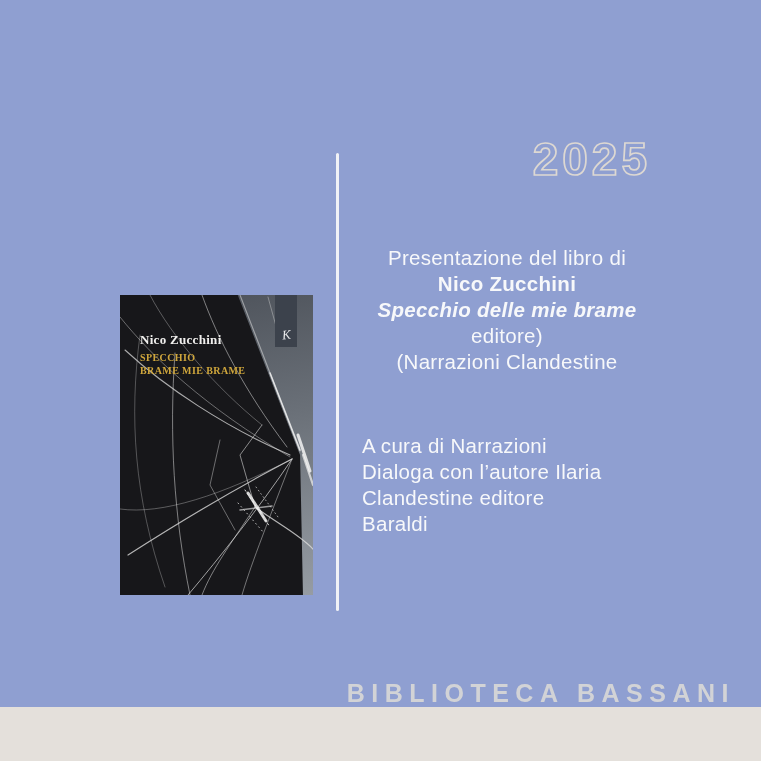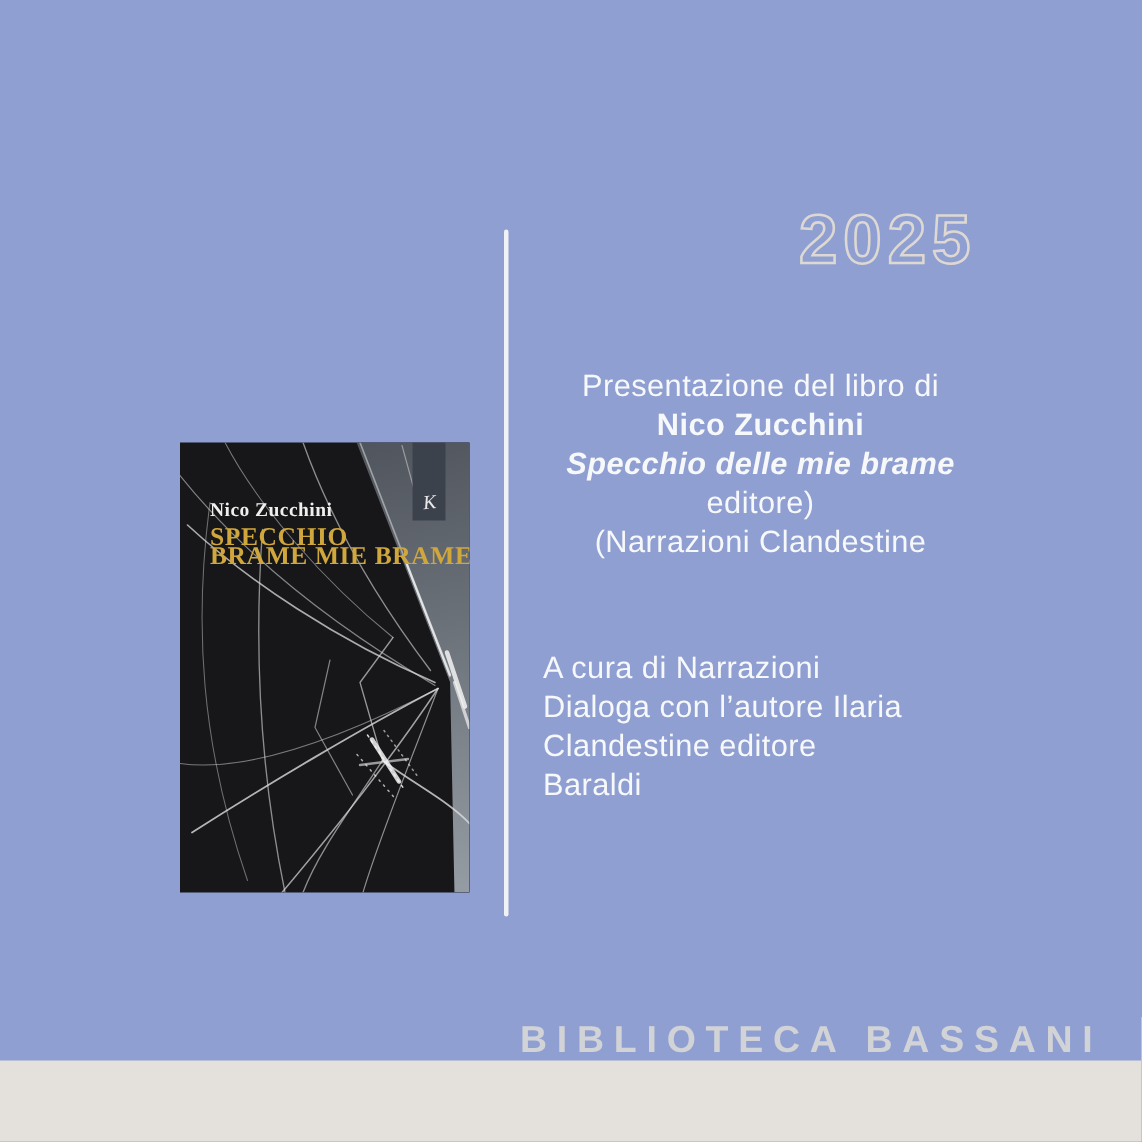--- a/index.html
+++ b/index.html
@@ -52,21 +52,21 @@
     font-size:13px;color:#e8e8ea;transform:rotate(-6deg);margin-bottom:4px;
   }
   .cover-author{
     position:absolute;left:20px;top:37px;
     font-family:"Liberation Serif", serif;font-weight:700;
     font-size:13px;color:#f0efed;letter-spacing:0.3px;white-space:nowrap;
   }
   .cover-title{
     position:absolute;left:20px;top:57px;
     font-family:"Liberation Serif", serif;font-weight:700;
-    font-size:17px;line-height:12.5px;color:#d0a73c;letter-spacing:0.4px;white-space:nowrap;
+    font-size:10px;line-height:12.5px;color:#d0a73c;letter-spacing:0.4px;white-space:nowrap;
   }
   
   .divider{
     position:absolute;left:336px;top:153px;width:3px;height:458px;
     background:#f1f2f6;border-radius:2px;
   }
   
   .details{
     position:absolute;left:362px;top:245px;width:290px;
     color:#f7f8fa;font-size:20.5px;line-height:26px;letter-spacing:0.3px;text-align:center;

